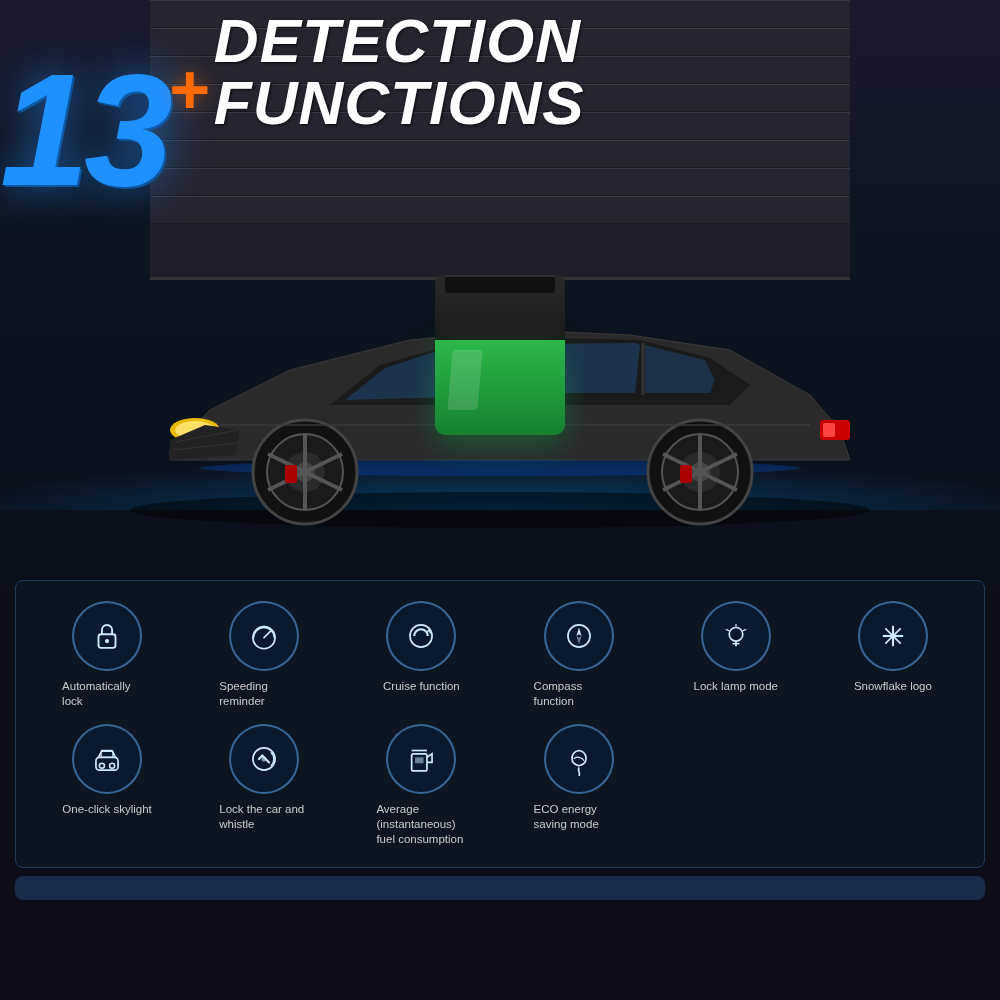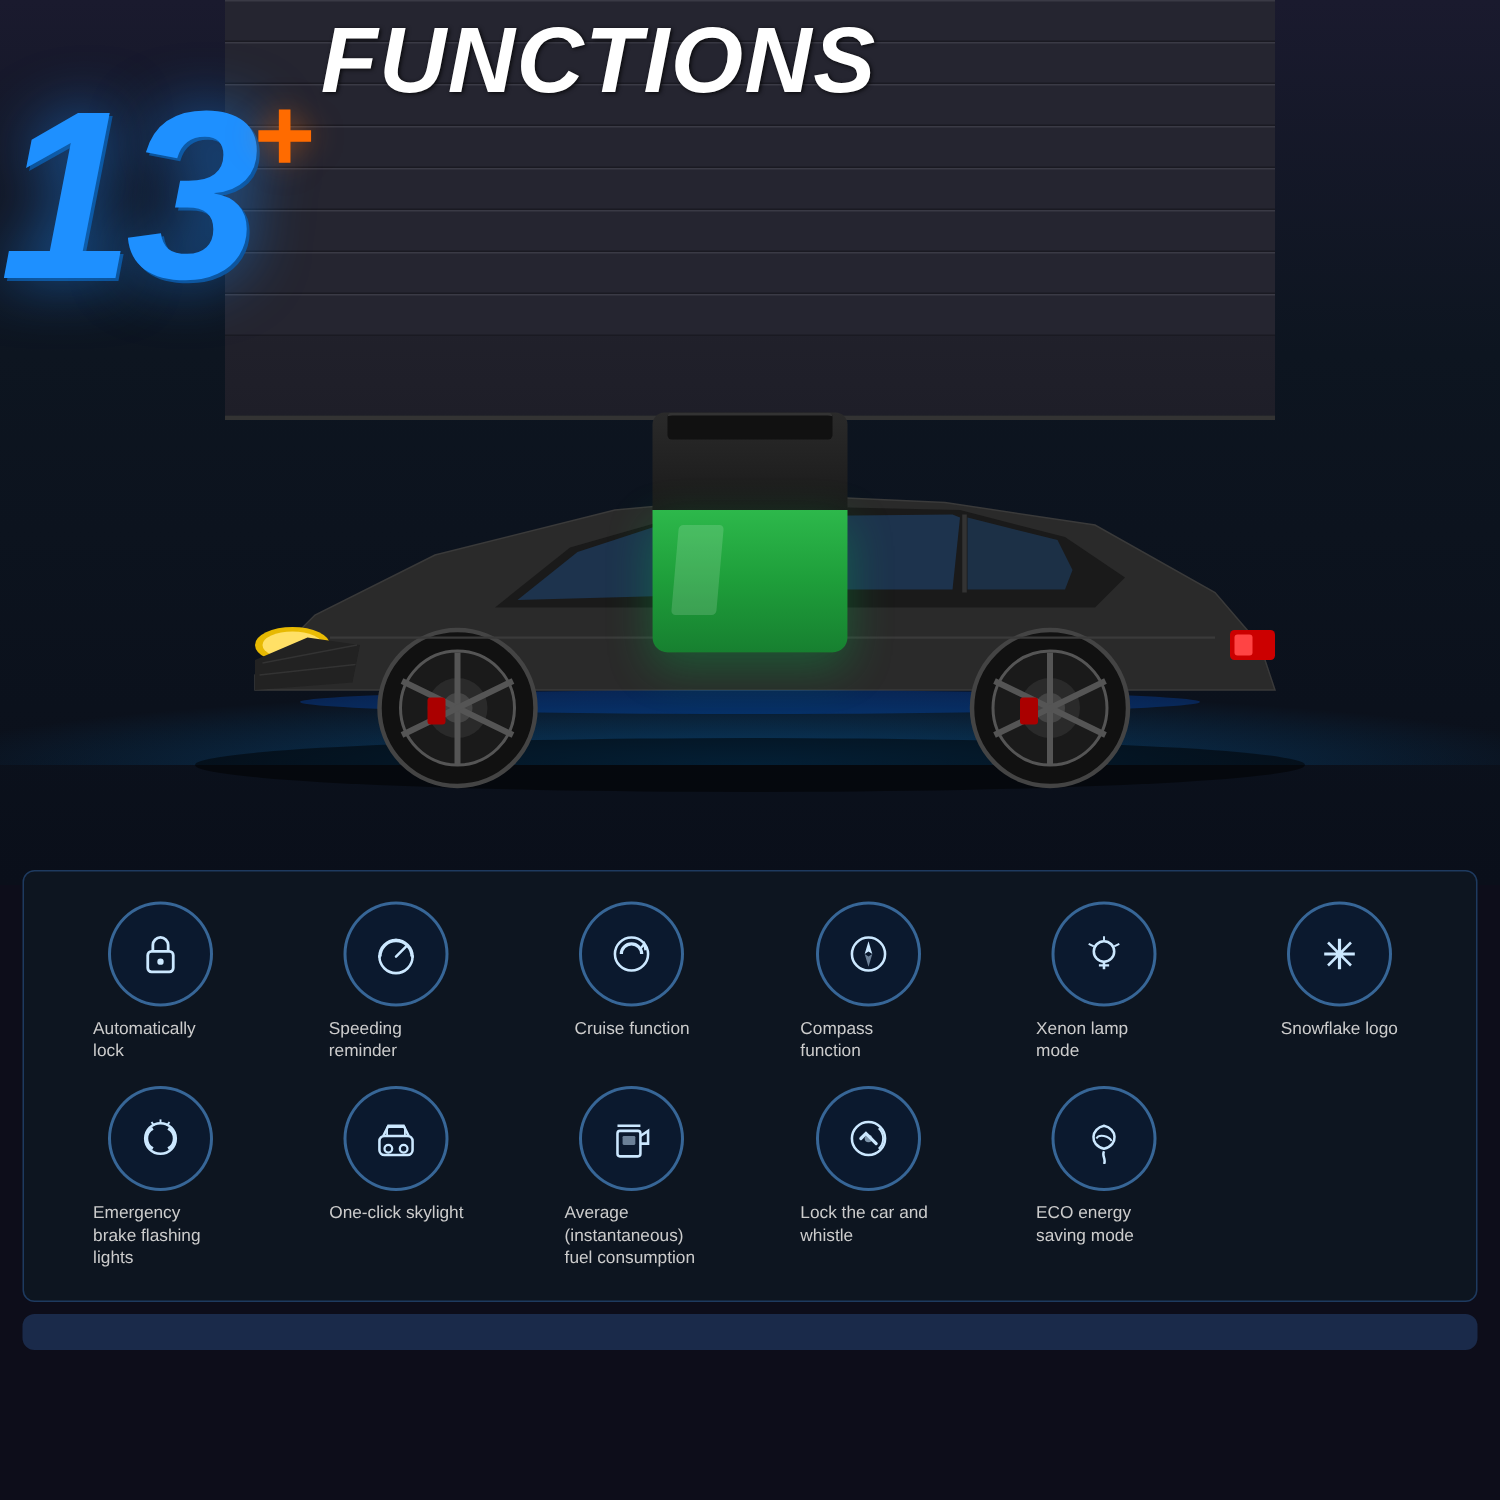--- a/index.html
+++ b/index.html
@@ -267,20 +267,21 @@
       </div>
     </div>
 
     <div class="floor-glow"></div>
 
     <div class="title-container">
       <div class="title-row">
         <span class="title-number">13</span>
         <span class="title-plus">+</span>
         <div class="title-text">
+          <span class="title-detection">DETECTION</span>
           <span class="title-functions">FUNCTIONS</span>
         </div>
       </div>
     </div>
 
     <div class="car-container">
       <svg class="car-svg" viewBox="0 0 820 320" xmlns="http://www.w3.org/2000/svg">
 
         <ellipse cx="410" cy="300" rx="370" ry="18" fill="rgba(0,0,0,0.5)"></ellipse>
 
@@ -392,84 +393,71 @@
           <div class="feature-icon-circle">
             <svg viewBox="0 0 40 40" width="34" height="34">
               <circle cx="20" cy="18" r="8" fill="none" stroke="#cce8ff" stroke-width="2"></circle>
               <line x1="20" y1="26" x2="20" y2="32" stroke="#cce8ff" stroke-width="2"></line>
               <line x1="16" y1="29" x2="24" y2="29" stroke="#cce8ff" stroke-width="1.8"></line>
               <line x1="8" y1="12" x2="12" y2="14" stroke="#cce8ff" stroke-width="1.5"></line>
               <line x1="32" y1="12" x2="28" y2="14" stroke="#cce8ff" stroke-width="1.5"></line>
               <line x1="20" y1="6" x2="20" y2="9" stroke="#cce8ff" stroke-width="1.5"></line>
             </svg>
           </div>
-          <div class="feature-label">Xenon lamp mode</div>
+          <div class="feature-label">Lock lamp mode</div>
         </div>
         <div class="feature-item">
           <div class="feature-icon-circle">
             <svg viewBox="0 0 40 40" width="34" height="34">
               <line x1="20" y1="8" x2="20" y2="32" stroke="#cce8ff" stroke-width="2.5"></line>
               <line x1="8" y1="20" x2="32" y2="20" stroke="#cce8ff" stroke-width="2.5"></line>
               <line x1="11" y1="11" x2="29" y2="29" stroke="#cce8ff" stroke-width="2"></line>
               <line x1="29" y1="11" x2="11" y2="29" stroke="#cce8ff" stroke-width="2"></line>
               <circle cx="20" cy="20" r="3" fill="#cce8ff"></circle>
             </svg>
           </div>
           <div class="feature-label">Snowflake logo</div>
         </div>
         <div class="feature-item">
           <div class="feature-icon-circle">
             <svg viewBox="0 0 40 40" width="34" height="34">
-              <circle cx="20" cy="20" r="12" fill="none" stroke="#cce8ff" stroke-width="2"></circle>
-              <path d="M14 28 A9 9 0 0 1 14 12" fill="none" stroke="#cce8ff" stroke-width="2.5"></path>
-              <path d="M26 12 A9 9 0 0 1 26 28" fill="none" stroke="#cce8ff" stroke-width="2.5"></path>
-              <line x1="15" y1="10" x2="13" y2="7" stroke="#cce8ff" stroke-width="1.5"></line>
-              <line x1="20" y1="8" x2="20" y2="5" stroke="#cce8ff" stroke-width="1.5"></line>
-              <line x1="25" y1="10" x2="27" y2="7" stroke="#cce8ff" stroke-width="1.5"></line>
-            </svg>
-          </div>
-          <div class="feature-label">Emergency brake flashing lights</div>
-        </div>
-        <div class="feature-item">
-          <div class="feature-icon-circle">
-            <svg viewBox="0 0 40 40" width="34" height="34">
               <rect x="7" y="18" width="26" height="15" rx="4" fill="none" stroke="#cce8ff" stroke-width="2"></rect>
               <path d="M10 18 L14 10 L26 10 L30 18" fill="none" stroke="#cce8ff" stroke-width="2"></path>
               <rect x="13" y="11" width="14" height="7" rx="1" fill="none" stroke="#cce8ff" stroke-width="1.5"></rect>
               <circle cx="14" cy="28" r="3" fill="none" stroke="#cce8ff" stroke-width="1.8"></circle>
               <circle cx="26" cy="28" r="3" fill="none" stroke="#cce8ff" stroke-width="1.8"></circle>
             </svg>
           </div>
           <div class="feature-label">One-click skylight</div>
         </div>
         <div class="feature-item">
           <div class="feature-icon-circle">
             <svg viewBox="0 0 40 40" width="34" height="34">
+              <circle cx="20" cy="20" r="13" fill="none" stroke="#cce8ff" stroke-width="2"></circle>
+              <path d="M14 20 L18 16 L26 24" stroke="#cce8ff" stroke-width="2.5" fill="none" stroke-linecap="round"></path>
+              <circle cx="20" cy="20" r="3" fill="#cce8ff" opacity="0.6"></circle>
+              <path d="M28 12 A11 11 0 0 1 28 28" stroke="#cce8ff" stroke-width="1.5" fill="none"></path>
+            </svg>
+          </div>
+          <div class="feature-label">Lock the car and whistle</div>
+        </div>
+        <div class="feature-item">
+          <div class="feature-icon-circle">
+            <svg viewBox="0 0 40 40" width="34" height="34">
               <rect x="9" y="14" width="18" height="20" rx="2" fill="none" stroke="#cce8ff" stroke-width="2"></rect>
               <path d="M27 18 L33 14 L33 24 L27 24" fill="none" stroke="#cce8ff" stroke-width="2"></path>
               <rect x="13" y="18" width="10" height="7" rx="1" fill="#cce8ff" opacity="0.5"></rect>
               <line x1="9" y1="10" x2="27" y2="10" stroke="#cce8ff" stroke-width="2"></line>
             </svg>
           </div>
           <div class="feature-label">Average (instantaneous) fuel consumption</div>
         </div>
         <div class="feature-item">
           <div class="feature-icon-circle">
             <svg viewBox="0 0 40 40" width="34" height="34">
-              <circle cx="20" cy="20" r="13" fill="none" stroke="#cce8ff" stroke-width="2"></circle>
-              <path d="M14 20 L18 16 L26 24" stroke="#cce8ff" stroke-width="2.5" fill="none" stroke-linecap="round"></path>
-              <circle cx="20" cy="20" r="3" fill="#cce8ff" opacity="0.6"></circle>
-              <path d="M28 12 A11 11 0 0 1 28 28" stroke="#cce8ff" stroke-width="1.5" fill="none"></path>
-            </svg>
-          </div>
-          <div class="feature-label">Lock the car and whistle</div>
-        </div>
-        <div class="feature-item">
-          <div class="feature-icon-circle">
-            <svg viewBox="0 0 40 40" width="34" height="34">
               <path d="M20 10 C10 12 8 25 20 28 C32 25 30 12 20 10 Z" fill="none" stroke="#cce8ff" stroke-width="2"></path>
               <path d="M20 30 C18 34 22 36 20 40" stroke="#cce8ff" stroke-width="2" fill="none"></path>
               <path d="M14 20 C16 16 24 18 26 22" stroke="#cce8ff" stroke-width="1.5" fill="none"></path>
             </svg>
           </div>
           <div class="feature-label">ECO energy saving mode</div>
         </div>
       </div>
   </div>
 

